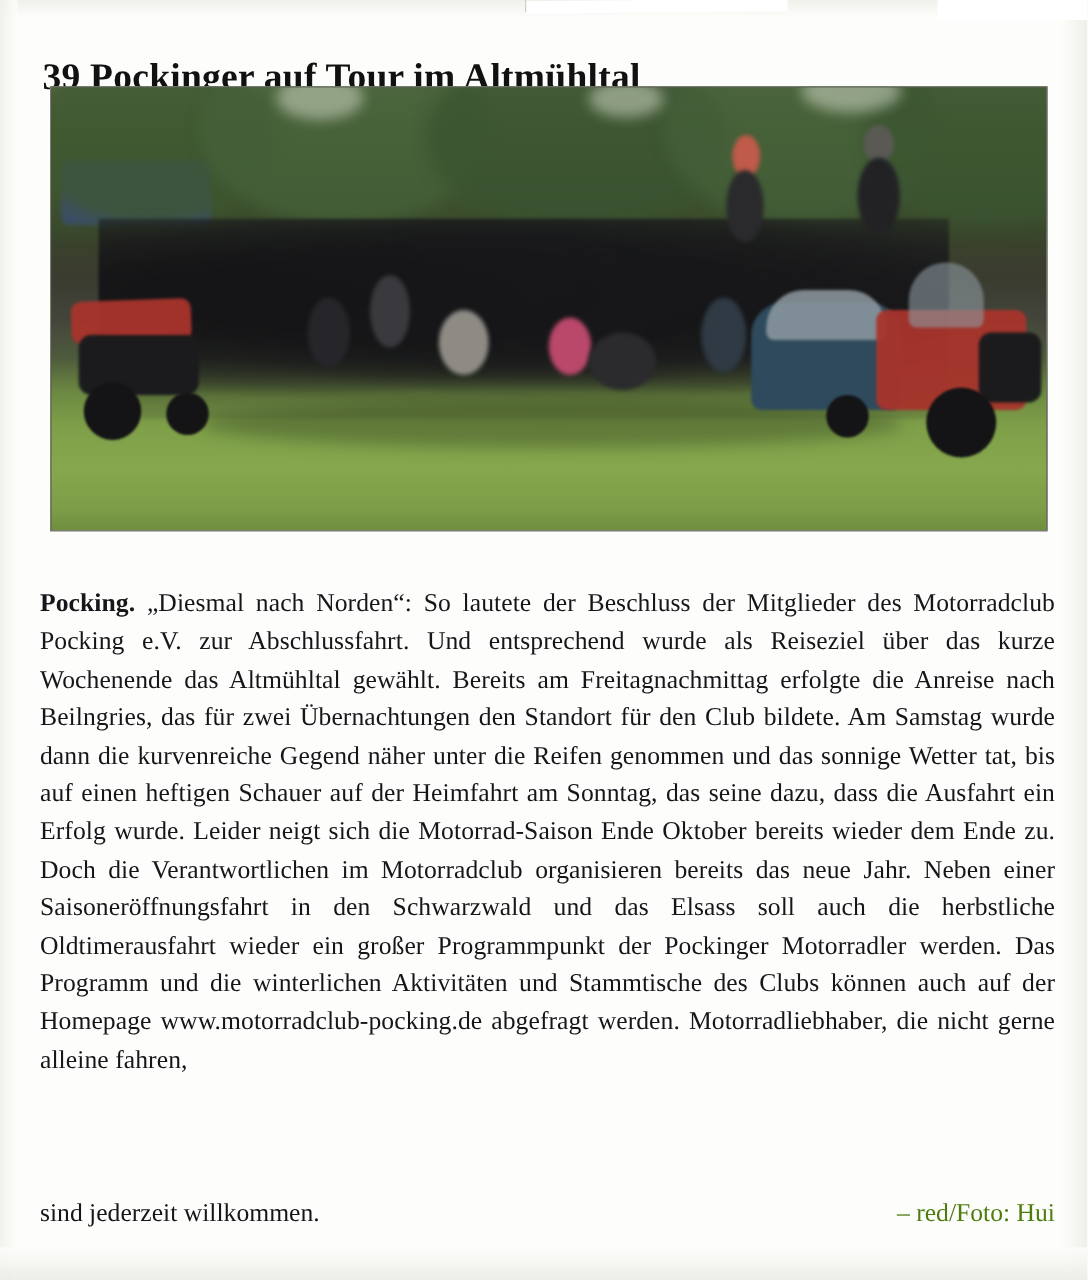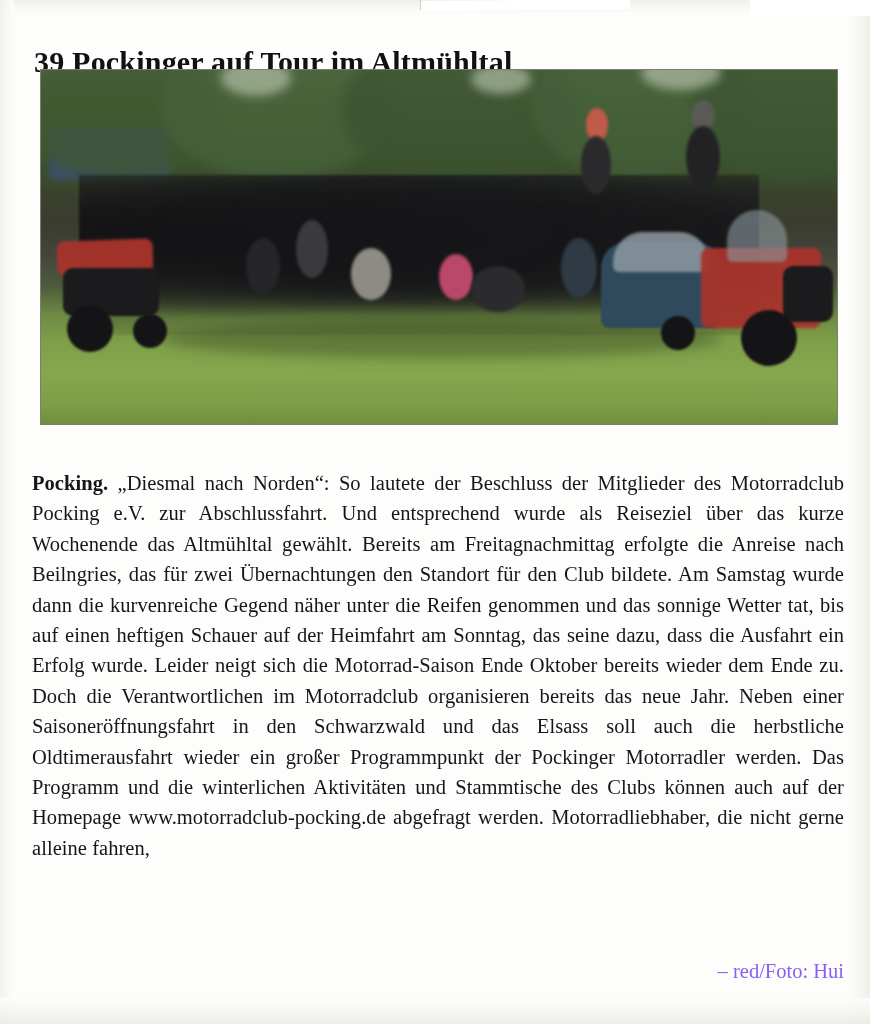--- a/index.html
+++ b/index.html
@@ -235,21 +235,21 @@
   }
   .byline {
     position: absolute;
     left: 32px;
     top: 957px;
     width: 812px;
     text-align: right;
     font-family: "Liberation Serif", serif;
     font-size: 20.5px;
     line-height: 28px;
-    color: #8b5cf6;
+    color: #4d7c0f;
   }
   .lastline {
     position: absolute;
     left: 32px;
     top: 957px;
     width: 812px;
     text-align: left;
     font-family: "Liberation Serif", serif;
     font-size: 20.5px;
     line-height: 28px;
@@ -316,16 +316,17 @@
         <div class="wheel" style="left:700px; top:240px; width:56px; height:56px;"></div>
         <div class="wheel" style="left:620px; top:246px; width:34px; height:34px;"></div>
 
       </div>
     </div>
 
     <div class="article-body">
       <span class="dateline">Pocking.</span><span> „Diesmal nach Norden“: So lautete der Beschluss der Mitglieder des Motorradclub Pocking e.V. zur Abschlussfahrt. Und entsprechend wurde als Reiseziel über das kurze Wochenende das Altmühltal gewählt. Bereits am Freitagnachmittag erfolgte die Anreise nach Beilngries, das für zwei Übernachtungen den Standort für den Club bildete. Am Samstag wurde dann die kurvenreiche Gegend näher unter die Reifen genommen und das sonnige Wetter tat, bis auf einen heftigen Schauer auf der Heimfahrt am Sonntag, das seine dazu, dass die Ausfahrt ein Erfolg wurde. Leider neigt sich die Motorrad-Saison Ende Oktober bereits wieder dem Ende zu. Doch die Verantwortlichen im Motorradclub organisieren bereits das neue Jahr. Neben einer Saisoneröffnungsfahrt in den Schwarzwald und das Elsass soll auch die herbstliche Oldtimerausfahrt wieder ein großer Programmpunkt der Pockinger Motorradler werden. Das Programm und die winterlichen Aktivitäten und Stammtische des Clubs können auch auf der Homepage www.motorradclub-pocking.de abgefragt werden. Motorradliebhaber, die nicht gerne alleine fahren,</span>
     </div>
 
+    <div class="lastline">sind jederzeit willkommen.</div>
     <div class="byline">– red/Foto: Hui</div>
 
   </div>
 </div>
 
 </body></html>

